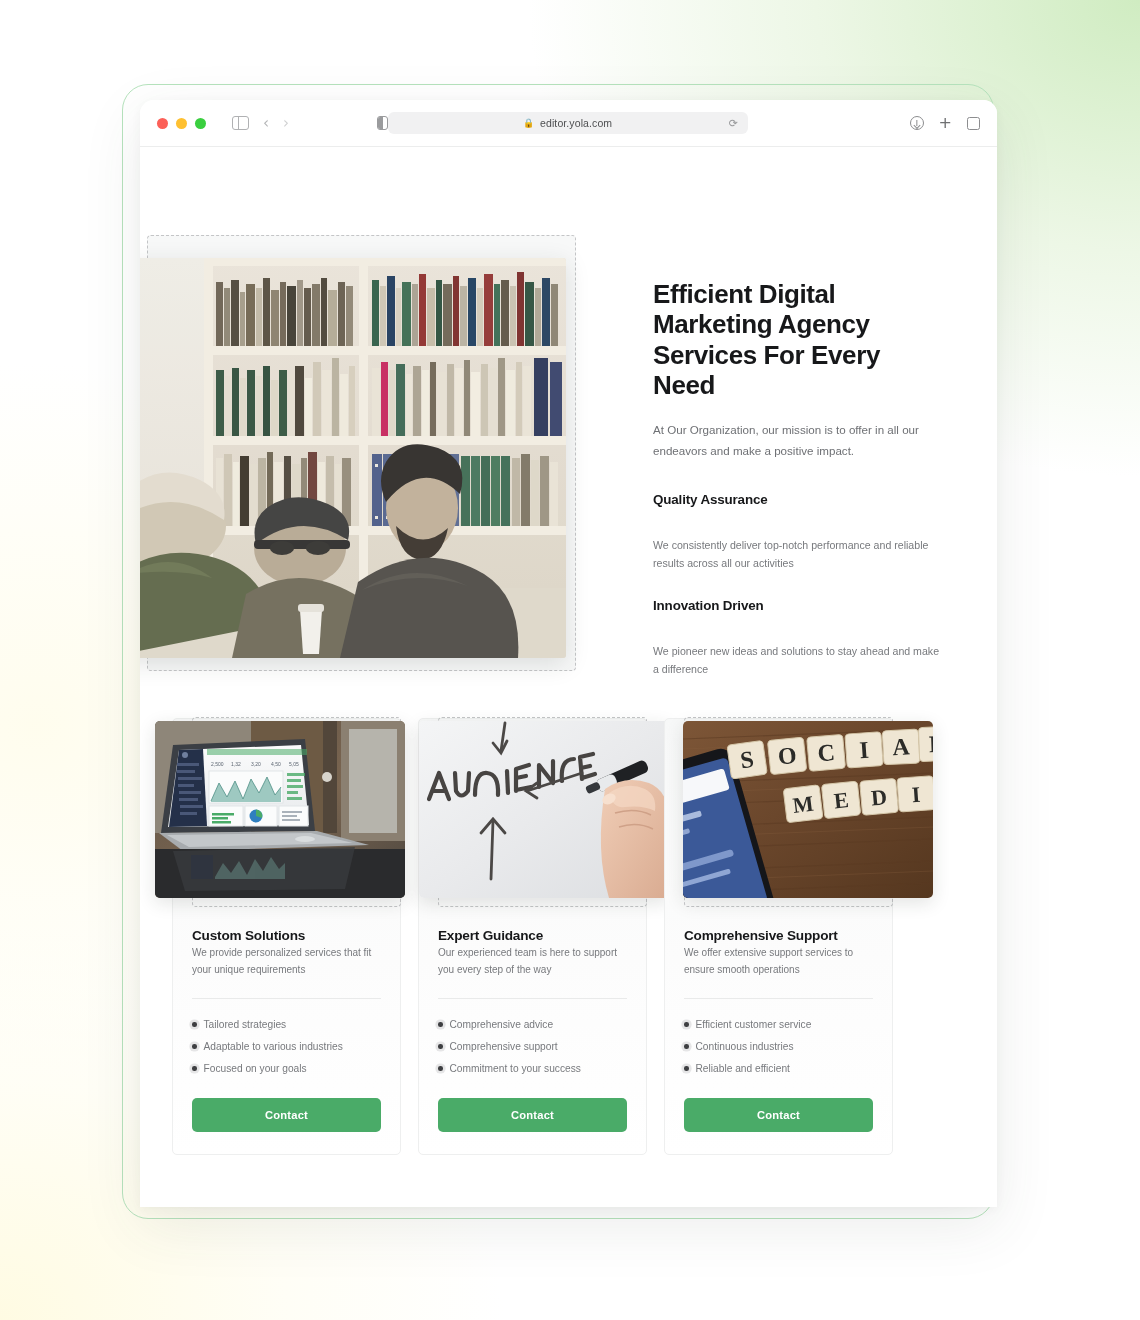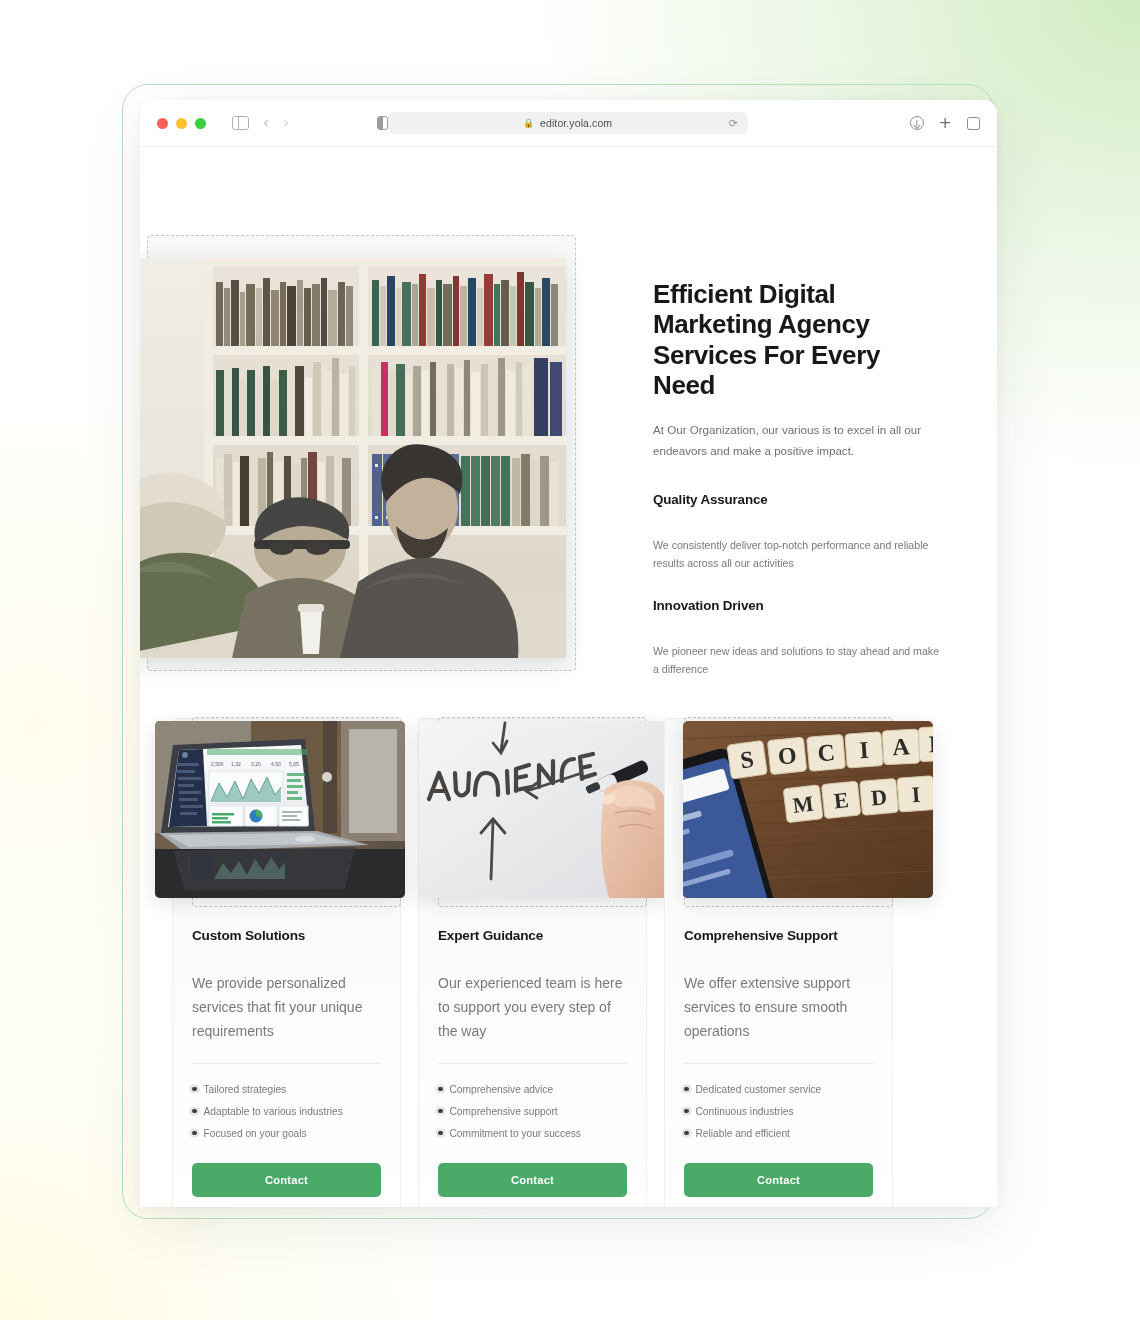--- a/index.html
+++ b/index.html
@@ -308,22 +308,22 @@
   .card-img svg { display: block; width: 100%; height: 100%; }
 
   .card-body { padding: 20px 19px 22px 19px; }
   .card-title {
     font-size: 13.6px;
     font-weight: 700;
     color: #17181a;
     letter-spacing: -0.2px;
   }
   .card-desc {
-    margin-top: 28px;
-    font-size: 14px;
+    margin-top: 1px;
+    font-size: 10px;
     line-height: 1.72;
     color: #77797d;
   }
   .card-divider {
     margin: 20px 0 0 0;
     height: 1px;
     background: #e9eaea;
   }
   .card-list {
     margin-top: 14px;
@@ -613,21 +613,21 @@
             <path d="M196 352 l22 0 l-3 44 l-16 0 z" fill="#f2f0ea"></path>
             <rect x="194" y="346" width="26" height="8" rx="3" fill="#e4e1d8"></rect>
           </g>
           <rect width="462" height="400" fill="#ffffff" opacity="0.05"></rect>
         </svg>
       </div>
     </div>
 
     <div class="hero-text">
       <h1 class="hero-title">Efficient Digital Marketing Agency Services For Every Need</h1>
-      <p class="hero-sub">At Our Organization, our various is to excel in all our endeavors and make a positive impact.</p>
+      <p class="hero-sub">At Our Organization, our mission is to offer in all our endeavors and make a positive impact.</p>
 
       <div class="feature-block">
         <div class="feature-title">Quality Assurance</div>
         <div class="feature-body">We consistently deliver top-notch performance and reliable results across all our activities</div>
       </div>
 
       <div class="feature-block second">
         <div class="feature-title">Innovation Driven</div>
         <div class="feature-body">We pioneer new ideas and solutions to stay ahead and make a difference</div>
       </div>
@@ -915,21 +915,21 @@
             </svg>
           </div>
         </div>
         <div class="card-body">
           <div class="card-title">Comprehensive Support</div>
           <div class="card-desc">We offer extensive support services to ensure smooth operations</div>
           <div class="card-divider"></div>
           <ul class="card-list">
             <li>
                 <span class="bullet-dot"></span>
-                <span>Dedicated customer service</span>
+                <span>Efficient customer service</span>
               </li>
             <li>
                 <span class="bullet-dot"></span>
                 <span>Continuous industries</span>
               </li>
             <li>
                 <span class="bullet-dot"></span>
                 <span>Reliable and efficient</span>
               </li>
           </ul>

